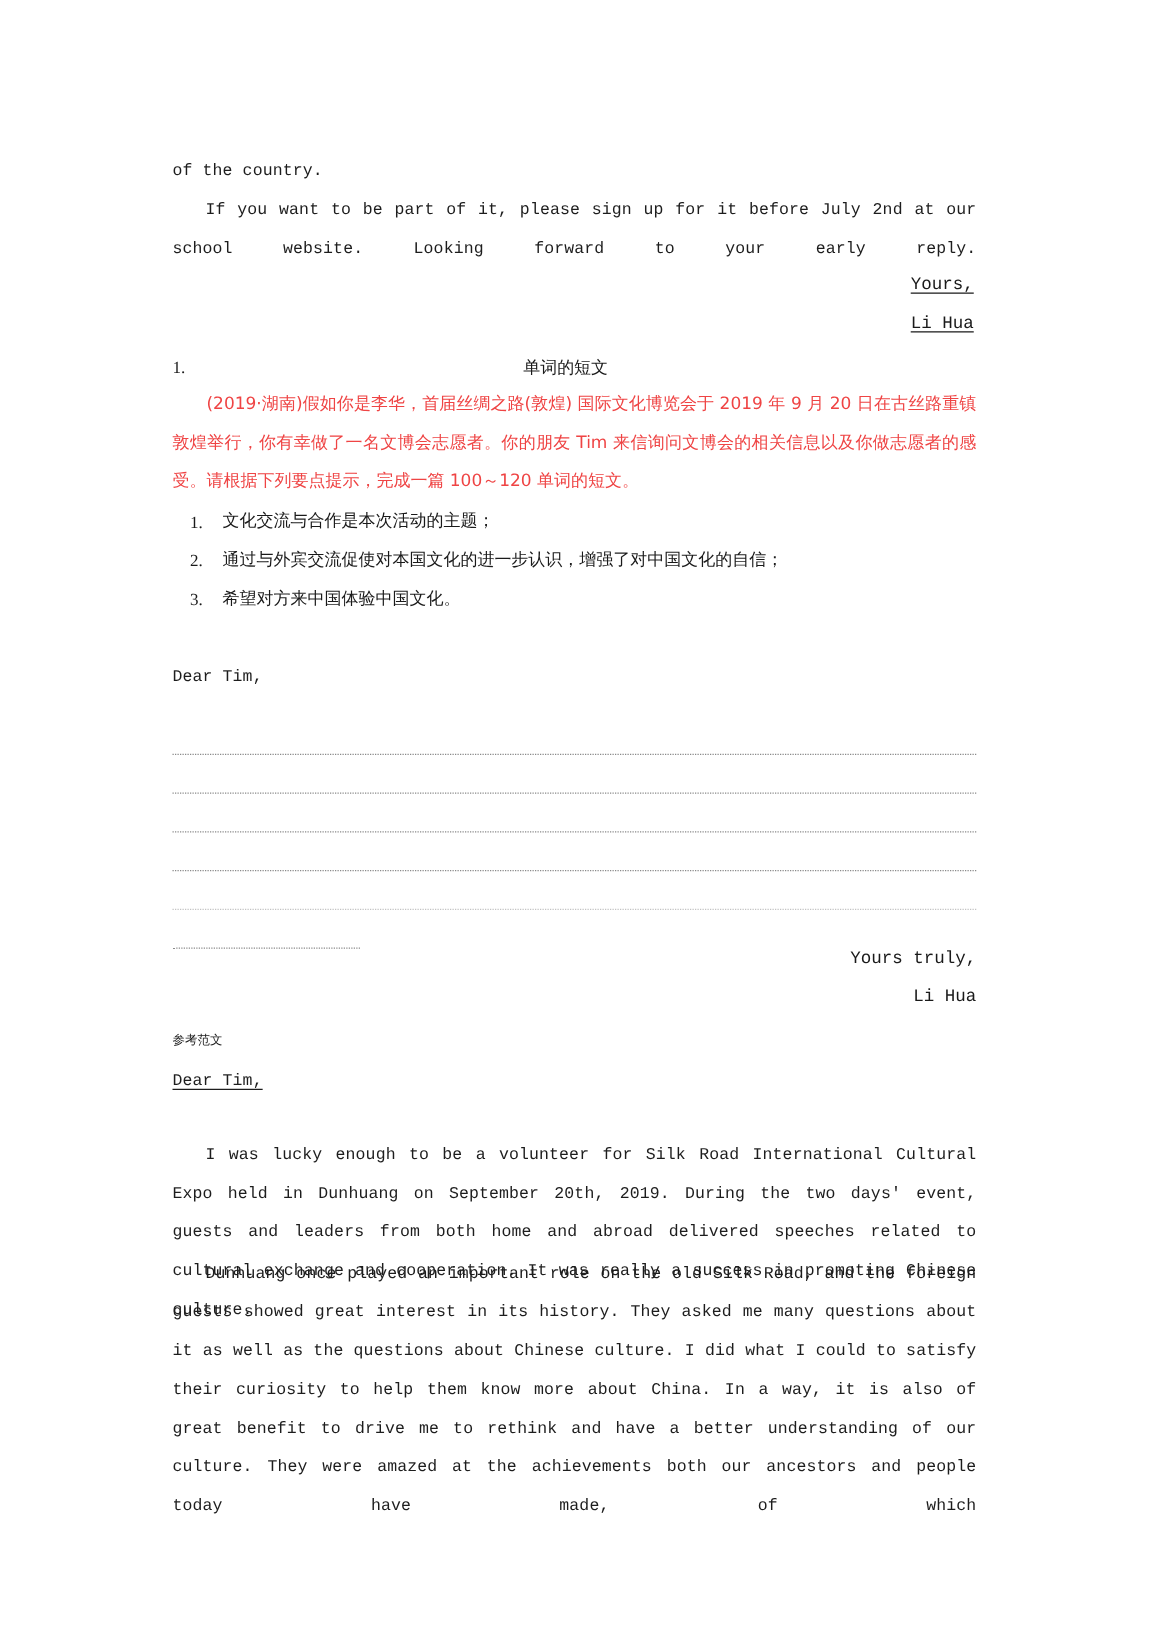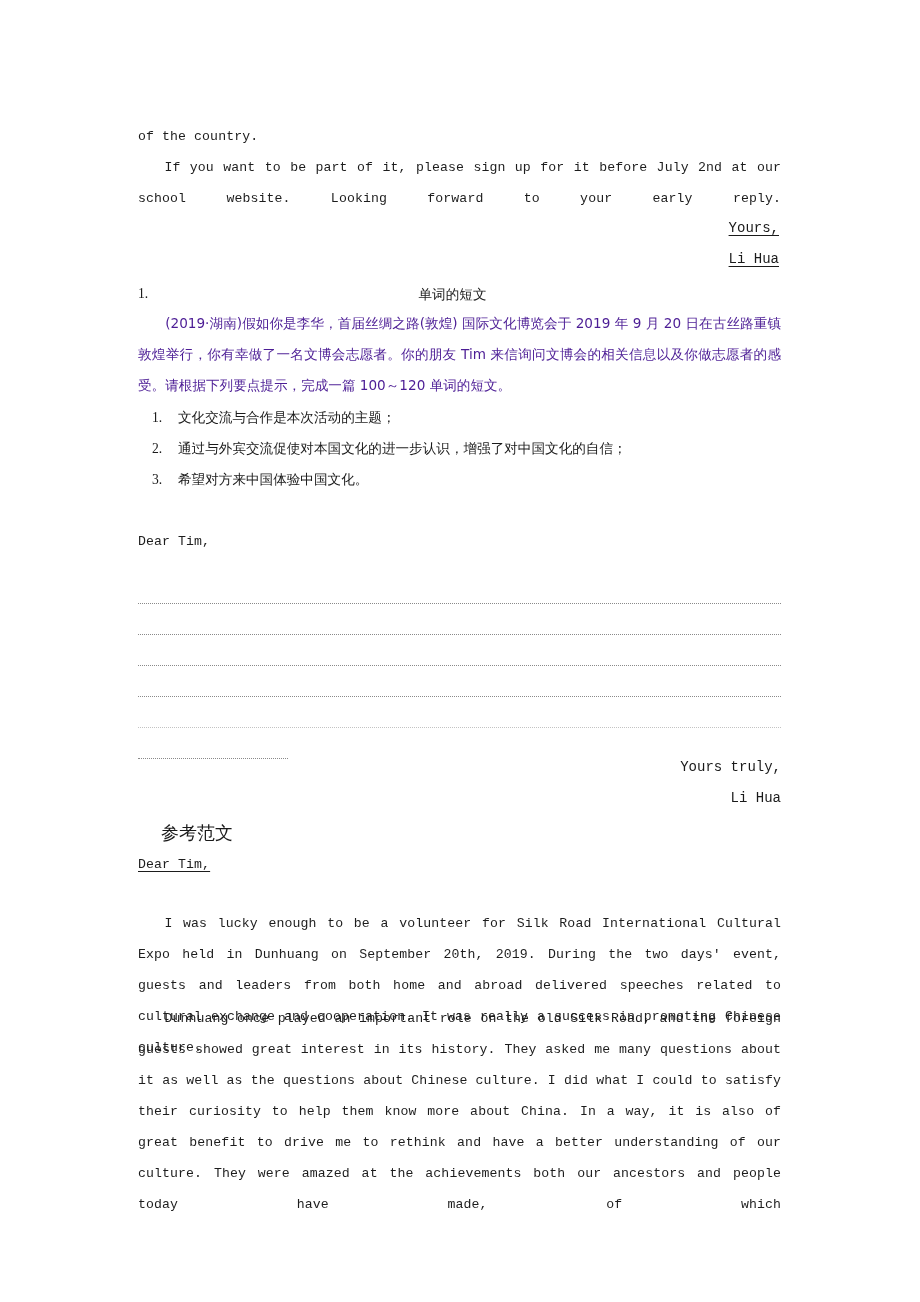--- a/index.html
+++ b/index.html
@@ -47,21 +47,21 @@
     content: "";
     display: inline-block;
     width: 100%;
   }
 
   
   .zh {
     font-family: "DejaVu Sans", "Liberation Sans", sans-serif;
     font-size: 13.6px;
     line-height: 31px;
-    color: #4c1d95;
+    color: #ef4444;
     text-align: justify;
     text-justify: inter-ideograph;
   }
 
   .indent { text-indent: 2em; }
 
   
   #blk-intro-tail  { top: 108px; }
   #blk-signoff     { top: 200px; }
 
@@ -162,23 +162,22 @@
   .rule.short::after {
     width: 150px;
     border-top-color: #8a8a8a;
   }
 
   #blk-closing { top: 739px; }
 
   #blk-sample-head { top: 806px; }
   .sample-head {
     font-family: "DejaVu Sans", "Liberation Sans", sans-serif;
-    font-size: 18px;
+    font-size: 10px;
     line-height: 28px;
-    margin-left: 23px;
   }
 
   #blk-sample-salut { top: 836px; }
 
   #blk-essay1 { top: 866px; margin-top: 29px; }
   #blk-essay2 { top: 990px; }
 </style>
 </head>
 <body>
 

